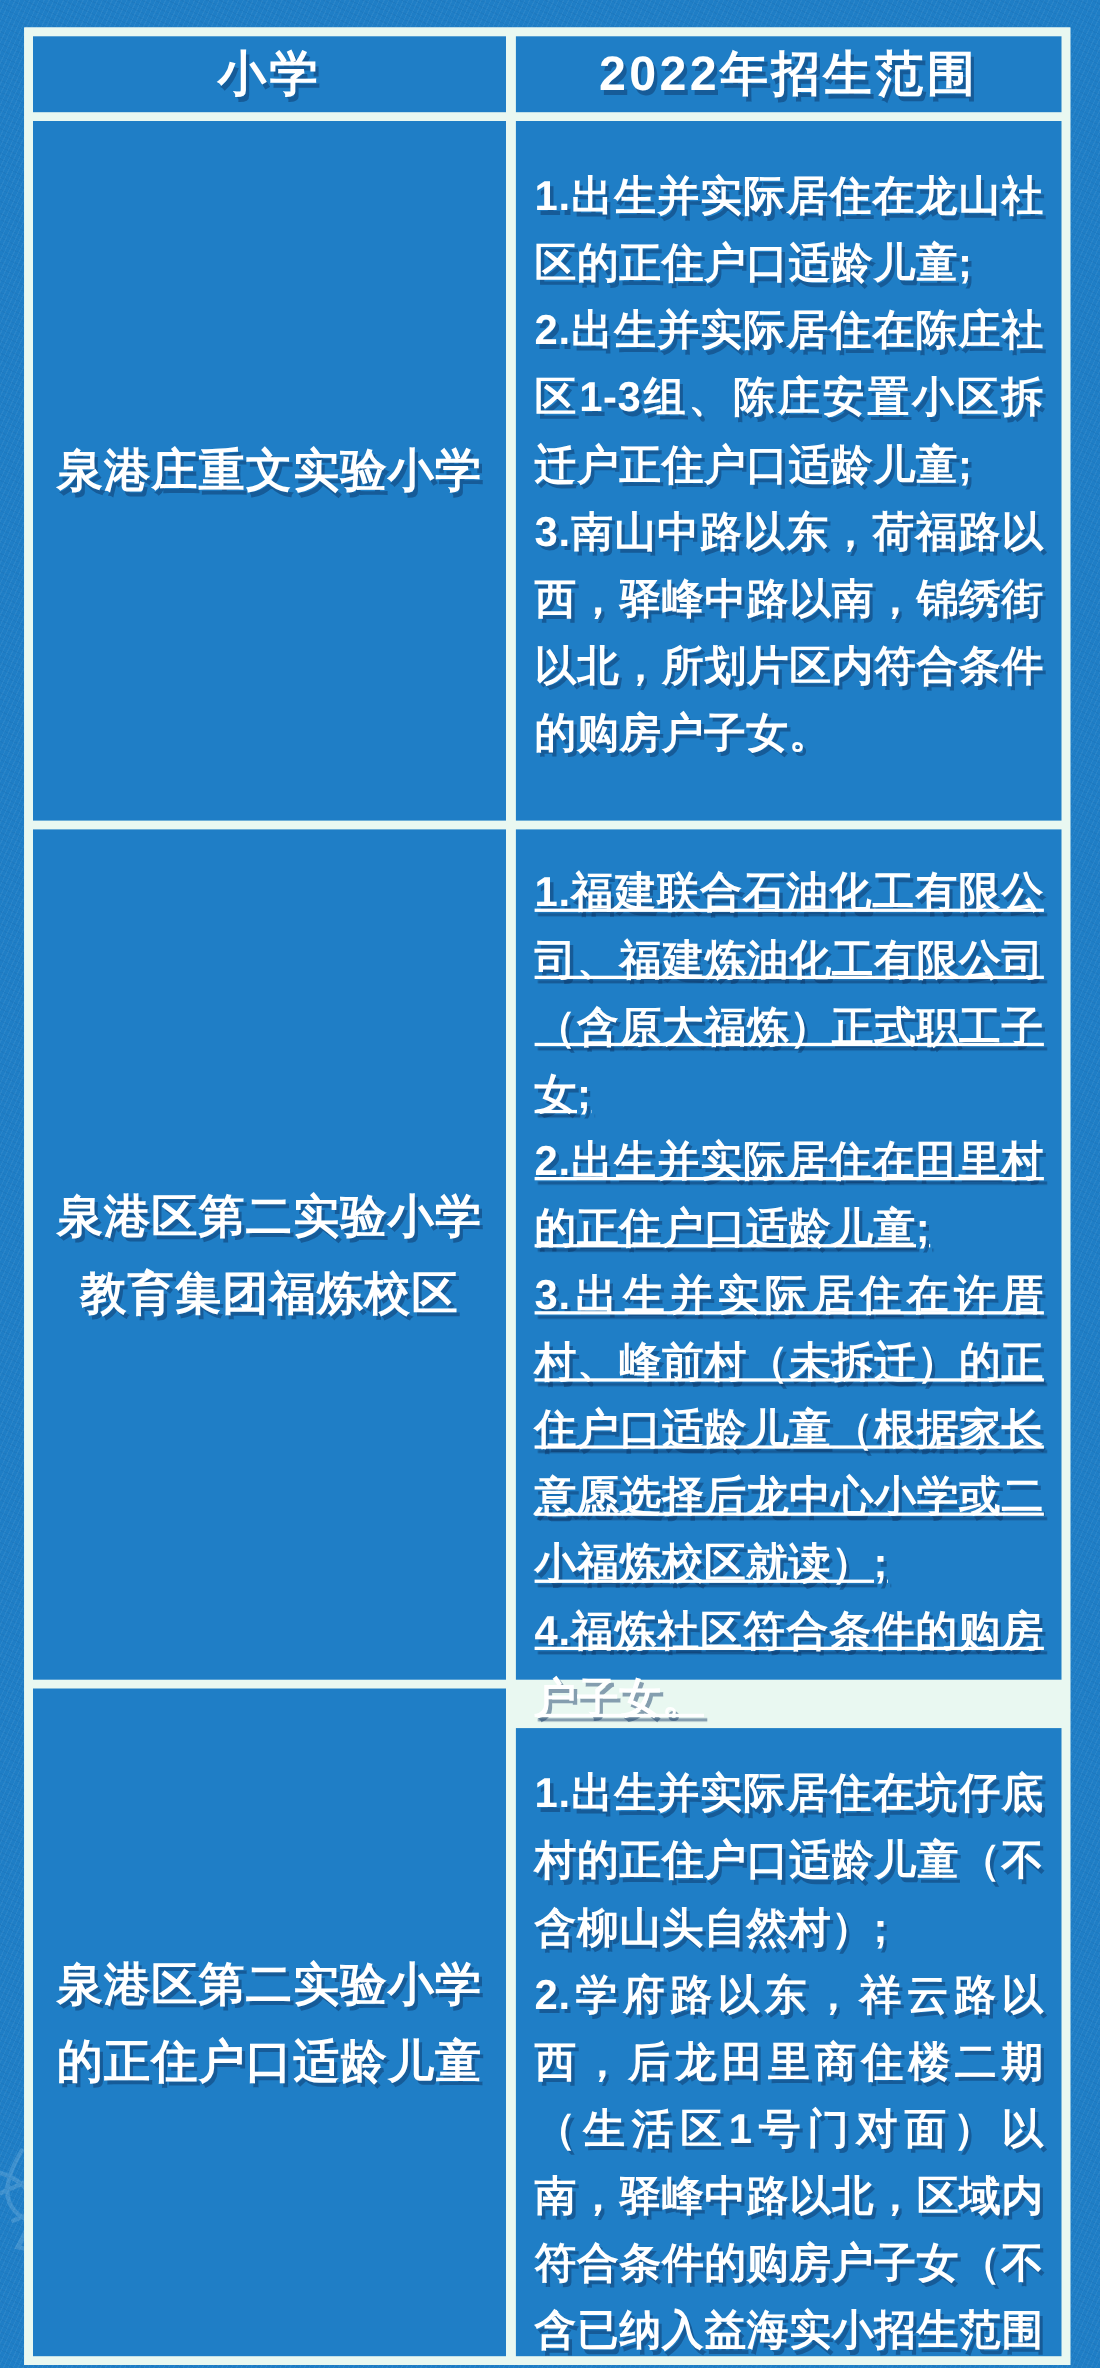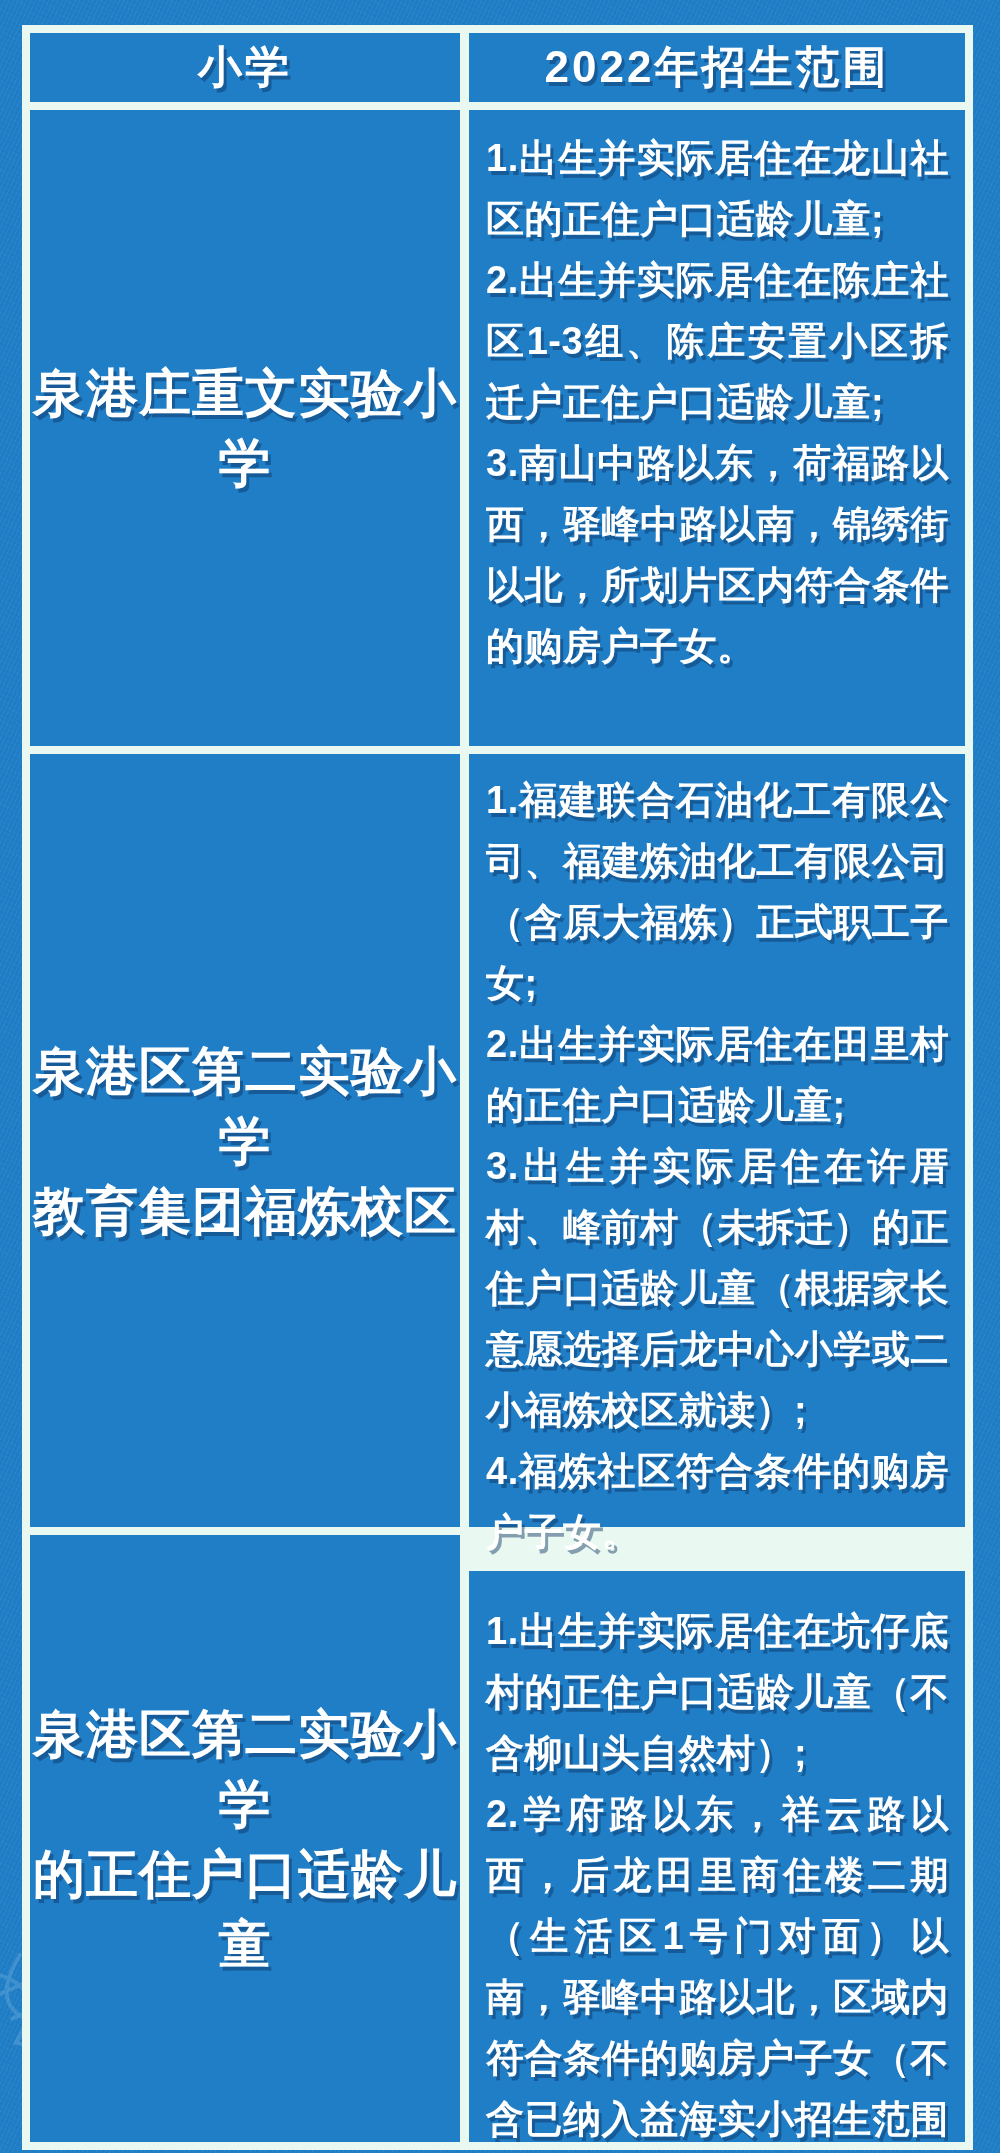--- a/index.html
+++ b/index.html
@@ -35,21 +35,21 @@
     color:#fff;
     position:relative;
   }
   .head{
     display:flex;align-items:center;justify-content:center;
     font-size:44px;font-weight:900;letter-spacing:3px;
     text-shadow:3px 4px 0 rgba(10,48,96,.45);
   }
   .school{
     display:flex;flex-direction:column;align-items:center;justify-content:center;
-    font-size:52px;font-weight:900;line-height:70px;letter-spacing:1px;
+    font-size:42px;font-weight:900;line-height:70px;letter-spacing:1px;
     text-align:center;
     text-shadow:3px 4px 0 rgba(10,48,96,.45);
   }
   .scope{
     padding:26px 16px 10px 17px;
     font-size:38px;font-weight:900;line-height:61px;
     text-align:justify;text-justify:inter-ideograph;
     text-shadow:3px 4px 0 rgba(10,48,96,.45);
     letter-spacing:0.5px;
   }
@@ -123,31 +123,31 @@
     <span>小学</span>
   </div>
   <div class="cell head">
     <span>2022年招生范围</span>
   </div>
 
   <div class="cell school">
     <span>泉港庄重文实验小学</span>
     <span></span>
   </div>
-  <div class="cell scope" style="padding-top:18px;">
+  <div class="cell scope" style="padding-top:39px;">
     <p class="item">1.出生并实际居住在龙山社区的正住户口适龄儿童;</p>
     <p class="item">2.出生并实际居住在陈庄社区1-3组、陈庄安置小区拆迁户正住户口适龄儿童;</p>
     <p class="item">3.南山中路以东，荷福路以西，驿峰中路以南，锦绣街以北，所划片区内符合条件的购房户子女。</p>
   </div>
 
   <div class="cell school">
     <span>泉港区第二实验小学</span>
     <span>教育集团福炼校区</span>
   </div>
-  <div class="cell scope" style="padding-top:16px;">
+  <div class="cell scope" style="padding-top:28px;text-decoration:underline;">
     <p class="item">1.福建联合石油化工有限公司、福建炼油化工有限公司（含原大福炼）正式职工子女;</p>
     <p class="item">2.出生并实际居住在田里村的正住户口适龄儿童;</p>
     <p class="item">3.出生并实际居住在许厝村、峰前村（未拆迁）的正住户口适龄儿童（根据家长意愿选择后龙中心小学或二小福炼校区就读）;</p>
     <p class="item">4.福炼社区符合条件的购房户子女。</p>
   </div>
 
   <div class="cell school">
     <span>泉港区第二实验小学</span>
     <span>的正住户口适龄儿童</span>
   </div>

